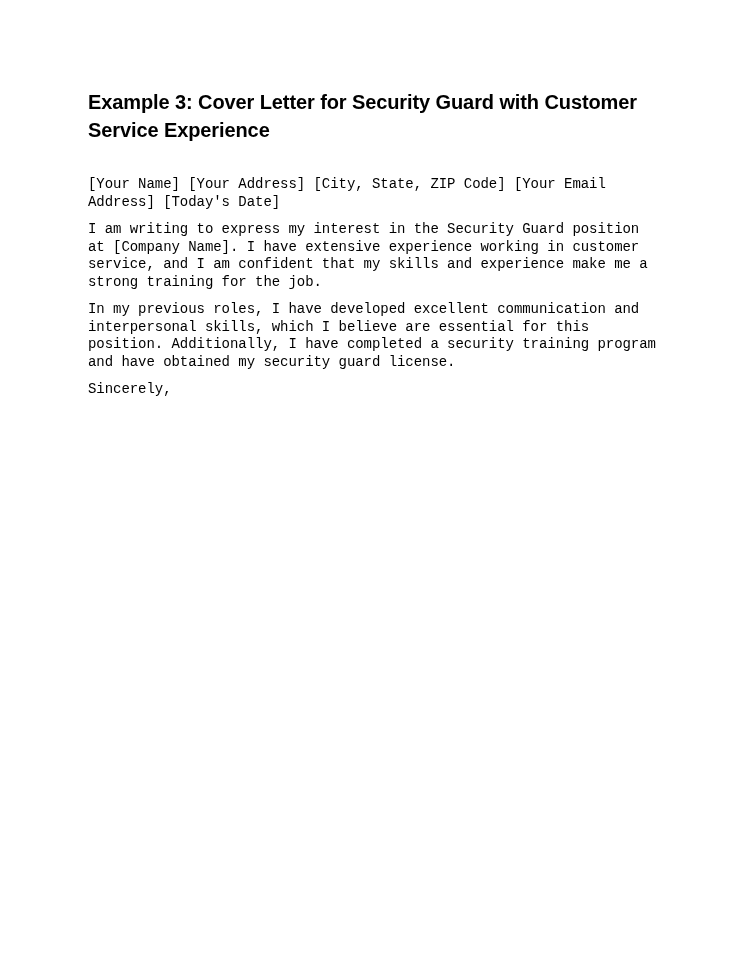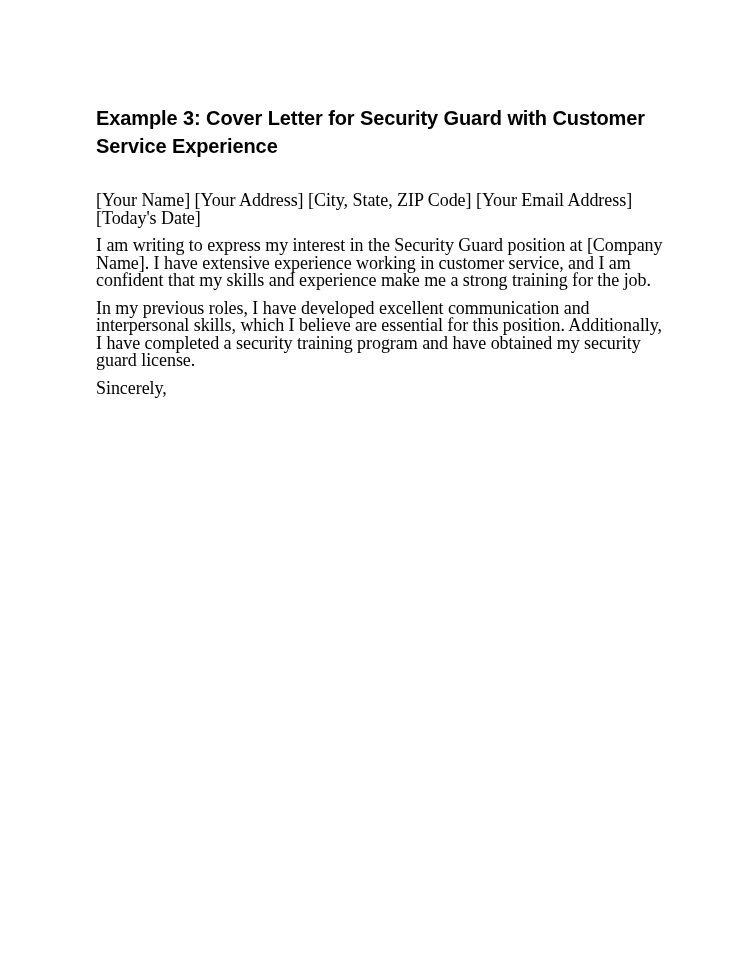--- a/index.html
+++ b/index.html
@@ -9,36 +9,35 @@
     }
     body {
       width: 742px;
       height: 960px;
       position: relative;
       overflow: hidden;
       color: #000000;
     }
     .page {
       position: absolute;
-      left: 96px;
+      left: 88px;
       top: 88px;
       width: 570px;
-      margin-top: 16px;
     }
     .title {
       font-family: "Liberation Sans", "DejaVu Sans", sans-serif;
       font-weight: bold;
       font-size: 20px;
       line-height: 28px;
       margin: 0 0 32px 0;
       letter-spacing: -0.1px;
     }
     .para {
-      font-family: Liberation Serif, serif;
-      font-size: 18px;
+      font-family: Liberation Mono, monospace;
+      font-size: 14px;
       line-height: 17.5px;
       margin: 0 0 10px 0;
       letter-spacing: -0.05px;
     }
   </style>
 </head>
 <body>
 
 <div class="page">
   <h1 class="title">Example 3: Cover Letter for Security Guard with Customer Service Experience</h1>

